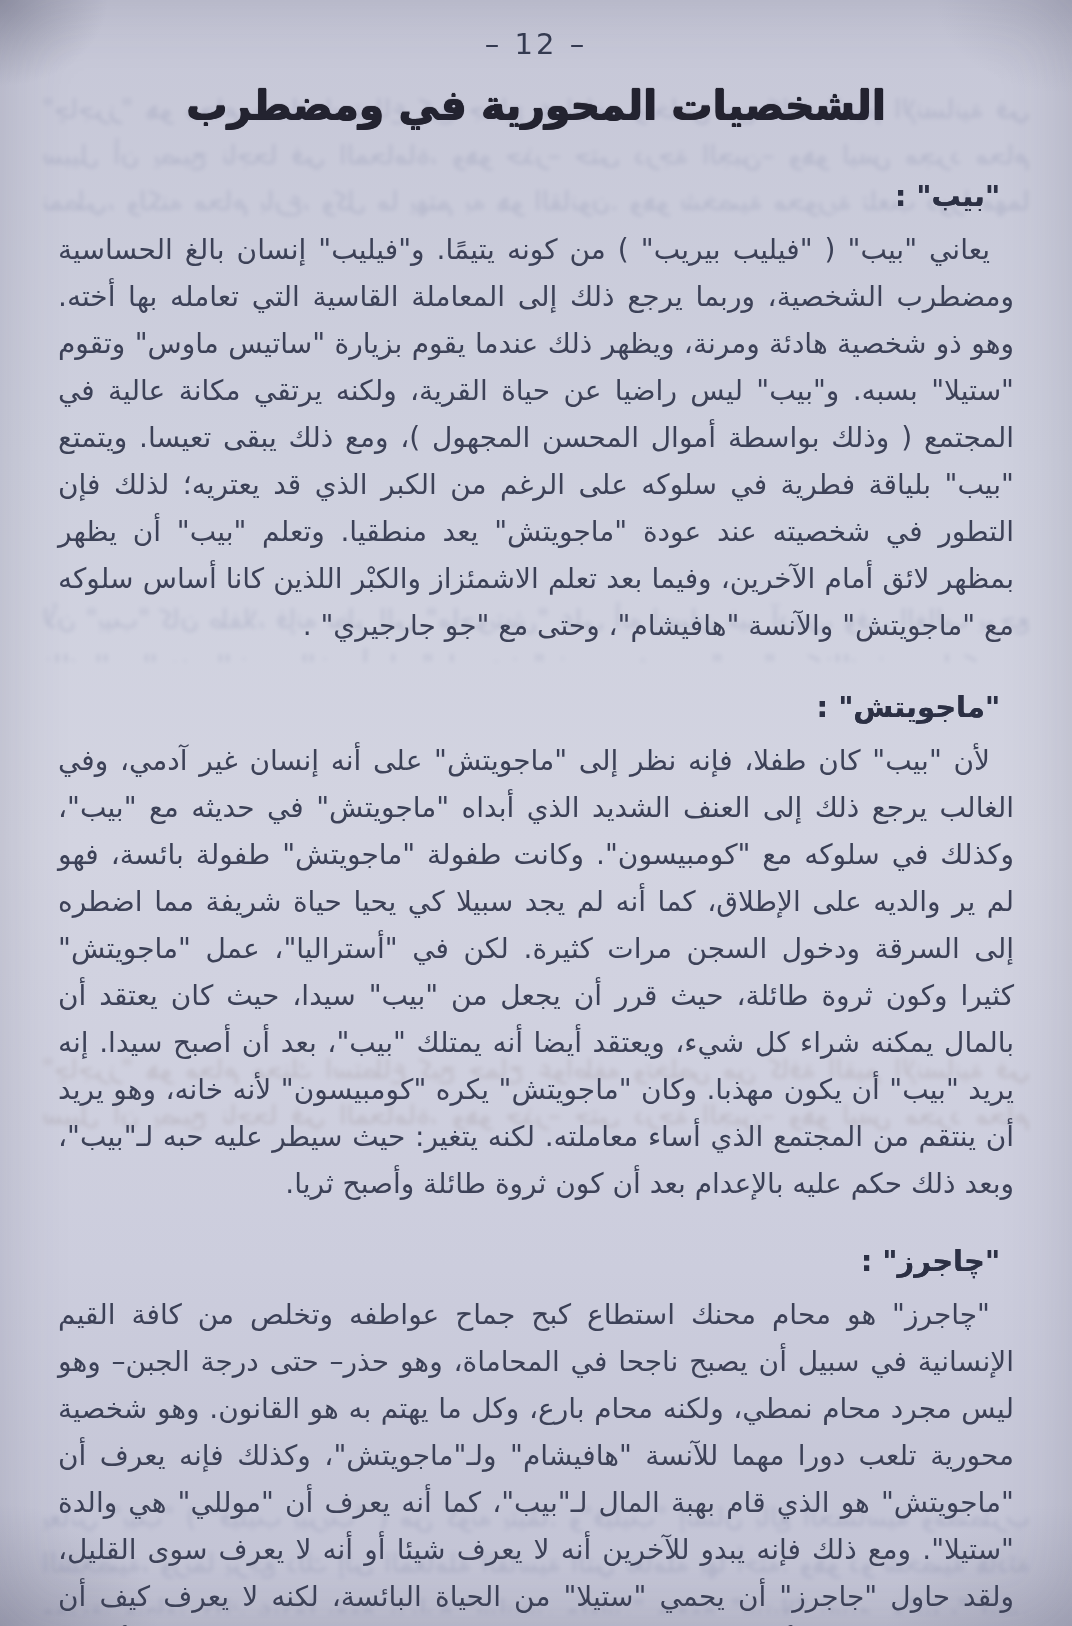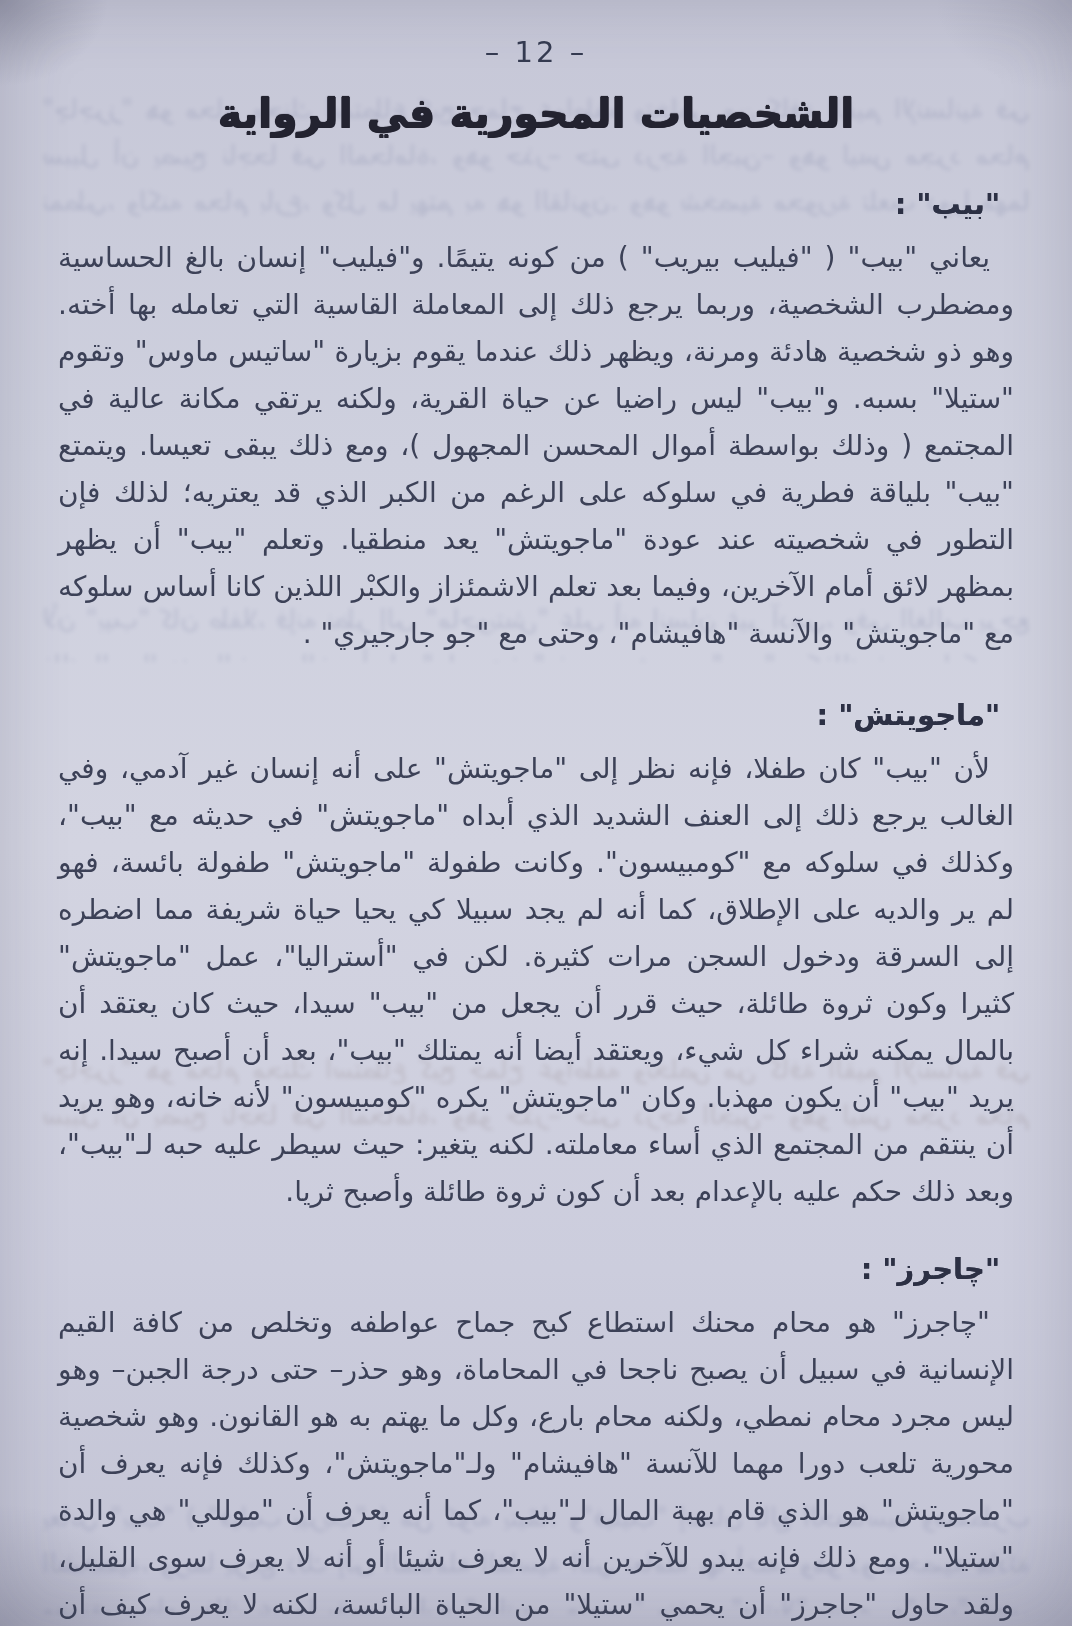--- a/index.html
+++ b/index.html
@@ -25,21 +25,21 @@
     opacity:.15;
     font-size:26px;line-height:46px;
     text-align:justify;
     overflow:hidden;
     pointer-events:none;
     color:#46507e;
   }
   .ghost.warm{color:#6e5a55;opacity:.17;}
   .content{
     position:absolute;inset:0;z-index:1;
-    padding:34px 58px 0 58px;
+    padding:26px 58px 0 58px;
     direction:rtl;
     color:#3c4157;
   }
   .page-number{
     direction:ltr;
     text-align:center;
     font-size:29px;line-height:36px;
     letter-spacing:3px;
     color:#343a50;
   }
@@ -77,21 +77,21 @@
 
   <div class="ghost" style="top:86px;height:142px;" aria-hidden="true">"چاجرز" هو محام محنك استطاع كبح جماح عواطفه وتخلص من كافة القيم الإنسانية في سبيل أن يصبح ناجحا في المحاماة، وهو حذر– حتى درجة الجبن– وهو ليس مجرد محام نمطي، ولكنه محام بارع، وكل ما يهتم به هو القانون. وهو شخصية محورية تلعب دورا مهما للآنسة "هافيشام" ولـ"ماجويتش"، وكذلك فإنه يعرف أن "ماجويتش" هو الذي قام بهبة المال لـ"بيب"، كما أنه يعرف أن "موللي" هي والدة "ستيلا". ومع ذلك فإنه يبدو للآخرين أنه لا يعرف شيئا أو أنه لا يعرف سوى القليل، ولقد حاول "جاجرز" أن يحمي "ستيلا" من الحياة البائسة، لكنه لا يعرف كيف أن حياة "كومبيسون" أثرت على كل من "ماجويتش" والآنسة "هافيشام"، كما أنه لم يدرك أن "ماجويتش" هو والد "ستيلا" .</div>
   <div class="ghost" style="top:596px;height:66px;" aria-hidden="true">لأن "بيب" كان طفلا، فإنه نظر إلى "ماجويتش" على أنه إنسان غير آدمي، وفي الغالب يرجع ذلك إلى العنف الشديد الذي أبداه "ماجويتش" في حديثه مع "بيب"، وكذلك في سلوكه مع "كومبيسون". وكانت طفولة "ماجويتش" طفولة بائسة، فهو لم ير والديه على الإطلاق، كما أنه لم يجد سبيلا كي يحيا حياة شريفة مما اضطره إلى السرقة ودخول السجن مرات كثيرة. لكن في "أستراليا"، عمل "ماجويتش" كثيرا وكون ثروة طائلة، حيث قرر أن يجعل من "بيب" سيدا، حيث كان يعتقد أن بالمال يمكنه شراء كل شيء، ويعتقد أيضا أنه يمتلك "بيب"، بعد أن أصبح سيدا. إنه يريد "بيب" أن يكون مهذبا. وكان "ماجويتش" يكره "كومبيسون" لأنه خانه، وهو يريد أن ينتقم من المجتمع الذي أساء معاملته. لكنه يتغير: حيث سيطر عليه حبه لـ"بيب"، وبعد ذلك حكم عليه بالإعدام بعد أن كون ثروة طائلة وأصبح ثريا.</div>
   <div class="ghost warm" style="top:1046px;height:100px;" aria-hidden="true">"چاجرز" هو محام محنك استطاع كبح جماح عواطفه وتخلص من كافة القيم الإنسانية في سبيل أن يصبح ناجحا في المحاماة، وهو حذر– حتى درجة الجبن– وهو ليس مجرد محام نمطي، ولكنه محام بارع، وكل ما يهتم به هو القانون. وهو شخصية محورية تلعب دورا مهما للآنسة "هافيشام" ولـ"ماجويتش"، وكذلك فإنه يعرف أن "ماجويتش" هو الذي قام بهبة المال لـ"بيب"، كما أنه يعرف أن "موللي" هي والدة "ستيلا". ومع ذلك فإنه يبدو للآخرين أنه لا يعرف شيئا أو أنه لا يعرف سوى القليل، ولقد حاول "جاجرز" أن يحمي "ستيلا" من الحياة البائسة، لكنه لا يعرف كيف أن حياة "كومبيسون" أثرت على كل من "ماجويتش" والآنسة "هافيشام"، كما أنه لم يدرك أن "ماجويتش" هو والد "ستيلا" .</div>
   <div class="ghost" style="top:1494px;height:120px;" aria-hidden="true">يعاني "بيب" ( "فيليب بيريب" ) من كونه يتيمًا. و"فيليب" إنسان بالغ الحساسية ومضطرب الشخصية، وربما يرجع ذلك إلى المعاملة القاسية التي تعامله بها أخته. وهو ذو شخصية هادئة ومرنة، ويظهر ذلك عندما يقوم بزيارة "ساتيس ماوس" وتقوم "ستيلا" بسبه. و"بيب" ليس راضيا عن حياة القرية، ولكنه يرتقي مكانة عالية في المجتمع ( وذلك بواسطة أموال المحسن المجهول )، ومع ذلك يبقى تعيسا. ويتمتع "بيب" بلياقة فطرية في سلوكه على الرغم من الكبر الذي قد يعتريه؛ لذلك فإن التطور في شخصيته عند عودة "ماجويتش" يعد منطقيا. وتعلم "بيب" أن يظهر بمظهر لائق أمام الآخرين، وفيما بعد تعلم الاشمئزاز والكبْر اللذين كانا أساس سلوكه مع "ماجويتش" والآنسة "هافيشام"، وحتى مع "جو جارجيري" .</div>
 
   <div class="content">
 
     <div class="page-number">– 12 –</div>
 
-    <h1 class="doc-title">الشخصيات المحورية في الرواية</h1>
+    <h1 class="doc-title">الشخصيات المحورية في ومضطرب</h1>
 
     <section class="sec-pip">
       <h2 class="section-heading">"بيب" :</h2>
       <p class="body-text">يعاني "بيب" ( "فيليب بيريب" ) من كونه يتيمًا. و"فيليب" إنسان بالغ الحساسية ومضطرب الشخصية، وربما يرجع ذلك إلى المعاملة القاسية التي تعامله بها أخته. وهو ذو شخصية هادئة ومرنة، ويظهر ذلك عندما يقوم بزيارة "ساتيس ماوس" وتقوم "ستيلا" بسبه. و"بيب" ليس راضيا عن حياة القرية، ولكنه يرتقي مكانة عالية في المجتمع ( وذلك بواسطة أموال المحسن المجهول )، ومع ذلك يبقى تعيسا. ويتمتع "بيب" بلياقة فطرية في سلوكه على الرغم من الكبر الذي قد يعتريه؛ لذلك فإن التطور في شخصيته عند عودة "ماجويتش" يعد منطقيا. وتعلم "بيب" أن يظهر بمظهر لائق أمام الآخرين، وفيما بعد تعلم الاشمئزاز والكبْر اللذين كانا أساس سلوكه مع "ماجويتش" والآنسة "هافيشام"، وحتى مع "جو جارجيري" .</p>
     </section>
 
     <section class="sec-magwitch">
       <h2 class="section-heading">"ماجويتش" :</h2>
       <p class="body-text">لأن "بيب" كان طفلا، فإنه نظر إلى "ماجويتش" على أنه إنسان غير آدمي، وفي الغالب يرجع ذلك إلى العنف الشديد الذي أبداه "ماجويتش" في حديثه مع "بيب"، وكذلك في سلوكه مع "كومبيسون". وكانت طفولة "ماجويتش" طفولة بائسة، فهو لم ير والديه على الإطلاق، كما أنه لم يجد سبيلا كي يحيا حياة شريفة مما اضطره إلى السرقة ودخول السجن مرات كثيرة. لكن في "أستراليا"، عمل "ماجويتش" كثيرا وكون ثروة طائلة، حيث قرر أن يجعل من "بيب" سيدا، حيث كان يعتقد أن بالمال يمكنه شراء كل شيء، ويعتقد أيضا أنه يمتلك "بيب"، بعد أن أصبح سيدا. إنه يريد "بيب" أن يكون مهذبا. وكان "ماجويتش" يكره "كومبيسون" لأنه خانه، وهو يريد أن ينتقم من المجتمع الذي أساء معاملته. لكنه يتغير: حيث سيطر عليه حبه لـ"بيب"، وبعد ذلك حكم عليه بالإعدام بعد أن كون ثروة طائلة وأصبح ثريا.</p>
     </section>

